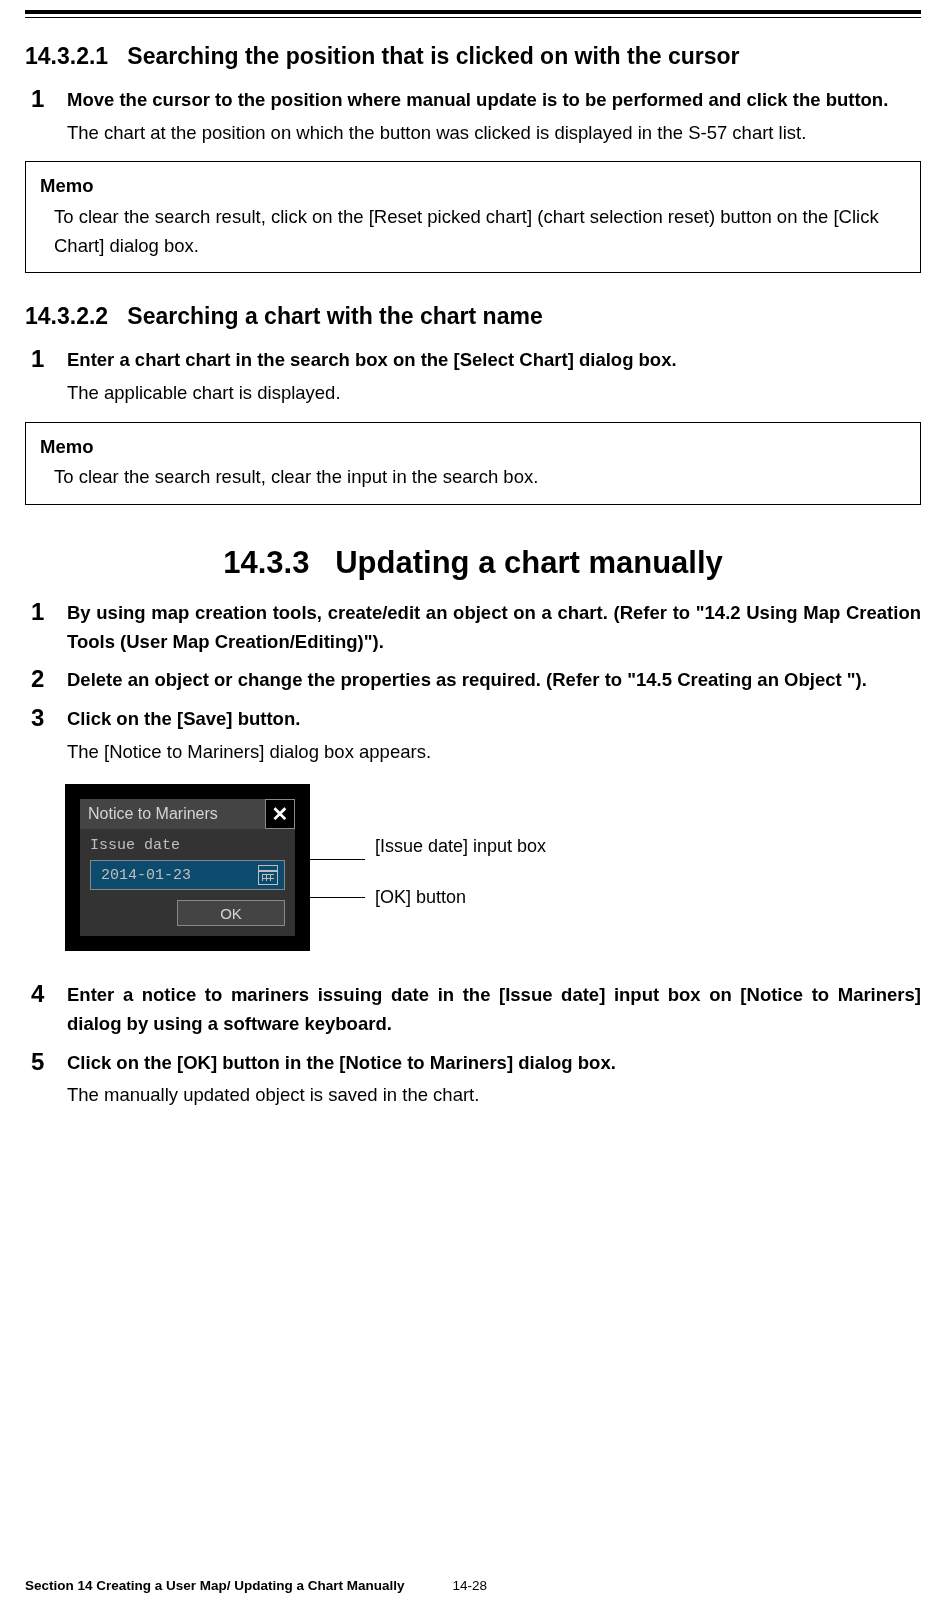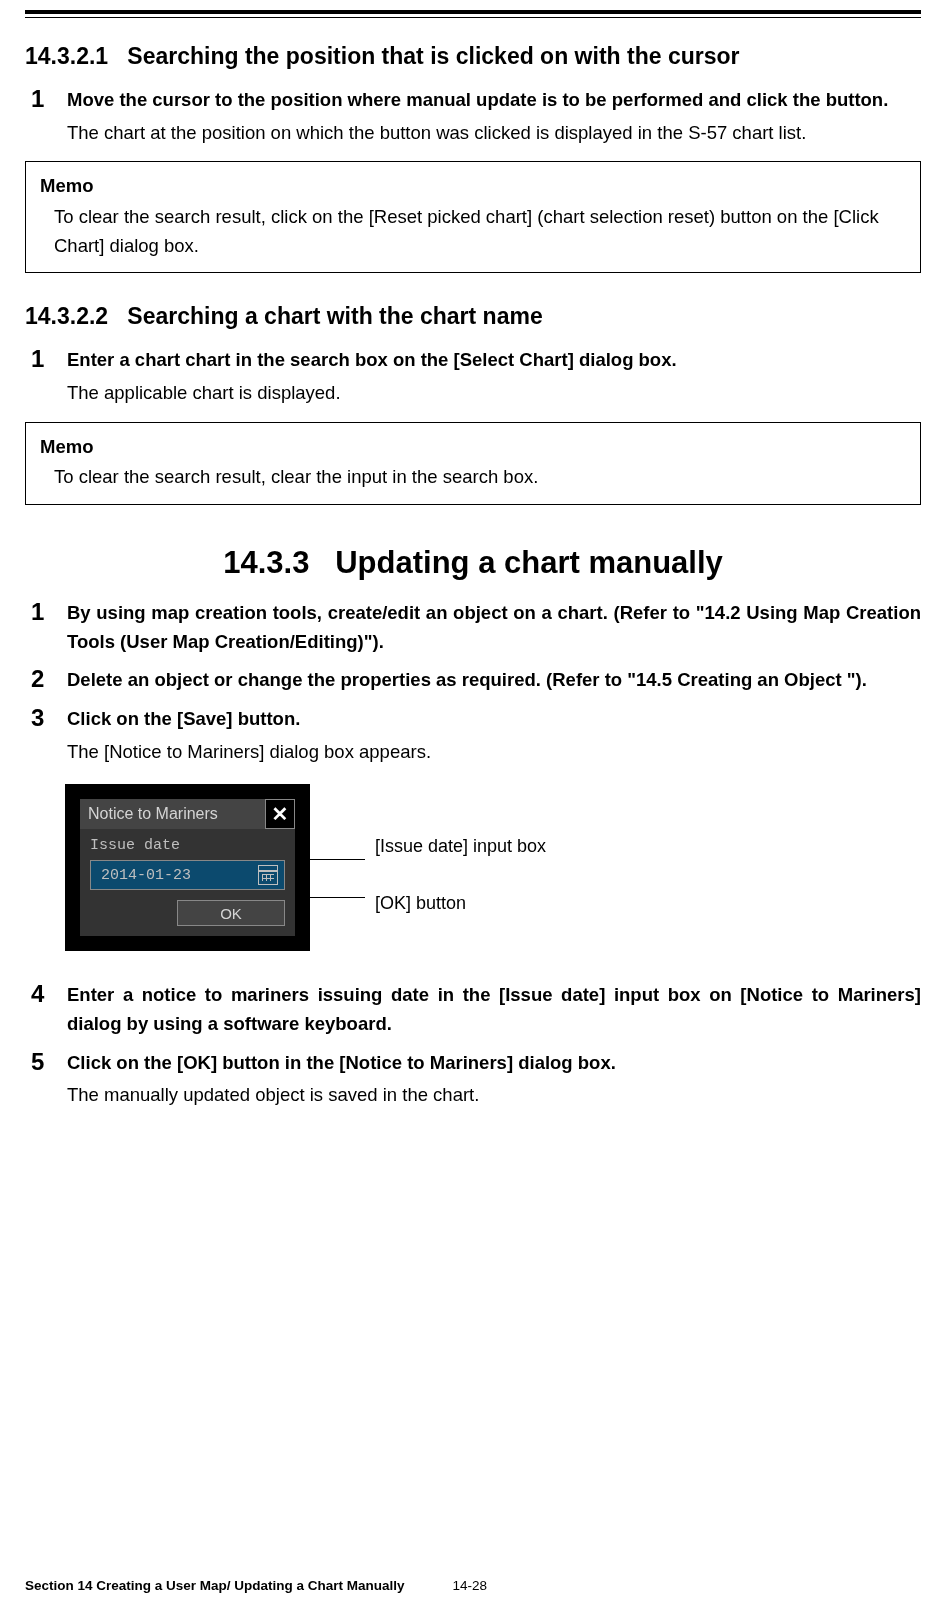--- a/index.html
+++ b/index.html
@@ -194,21 +194,21 @@
     }
     .callout-line-2 {
       position: absolute;
       top: 113px;
       left: 0;
       width: 55px;
       border-top: 1.5px solid #000;
     }
     .callout-text-2 {
       position: absolute;
-      top: 109px;
+      top: 103px;
       left: 65px;
       white-space: nowrap;
       text-align: right;
     }
     .footer {
       position: absolute;
       bottom: 0;
       left: 0;
       width: 946px;
       padding: 0 25px 38px 25px;

